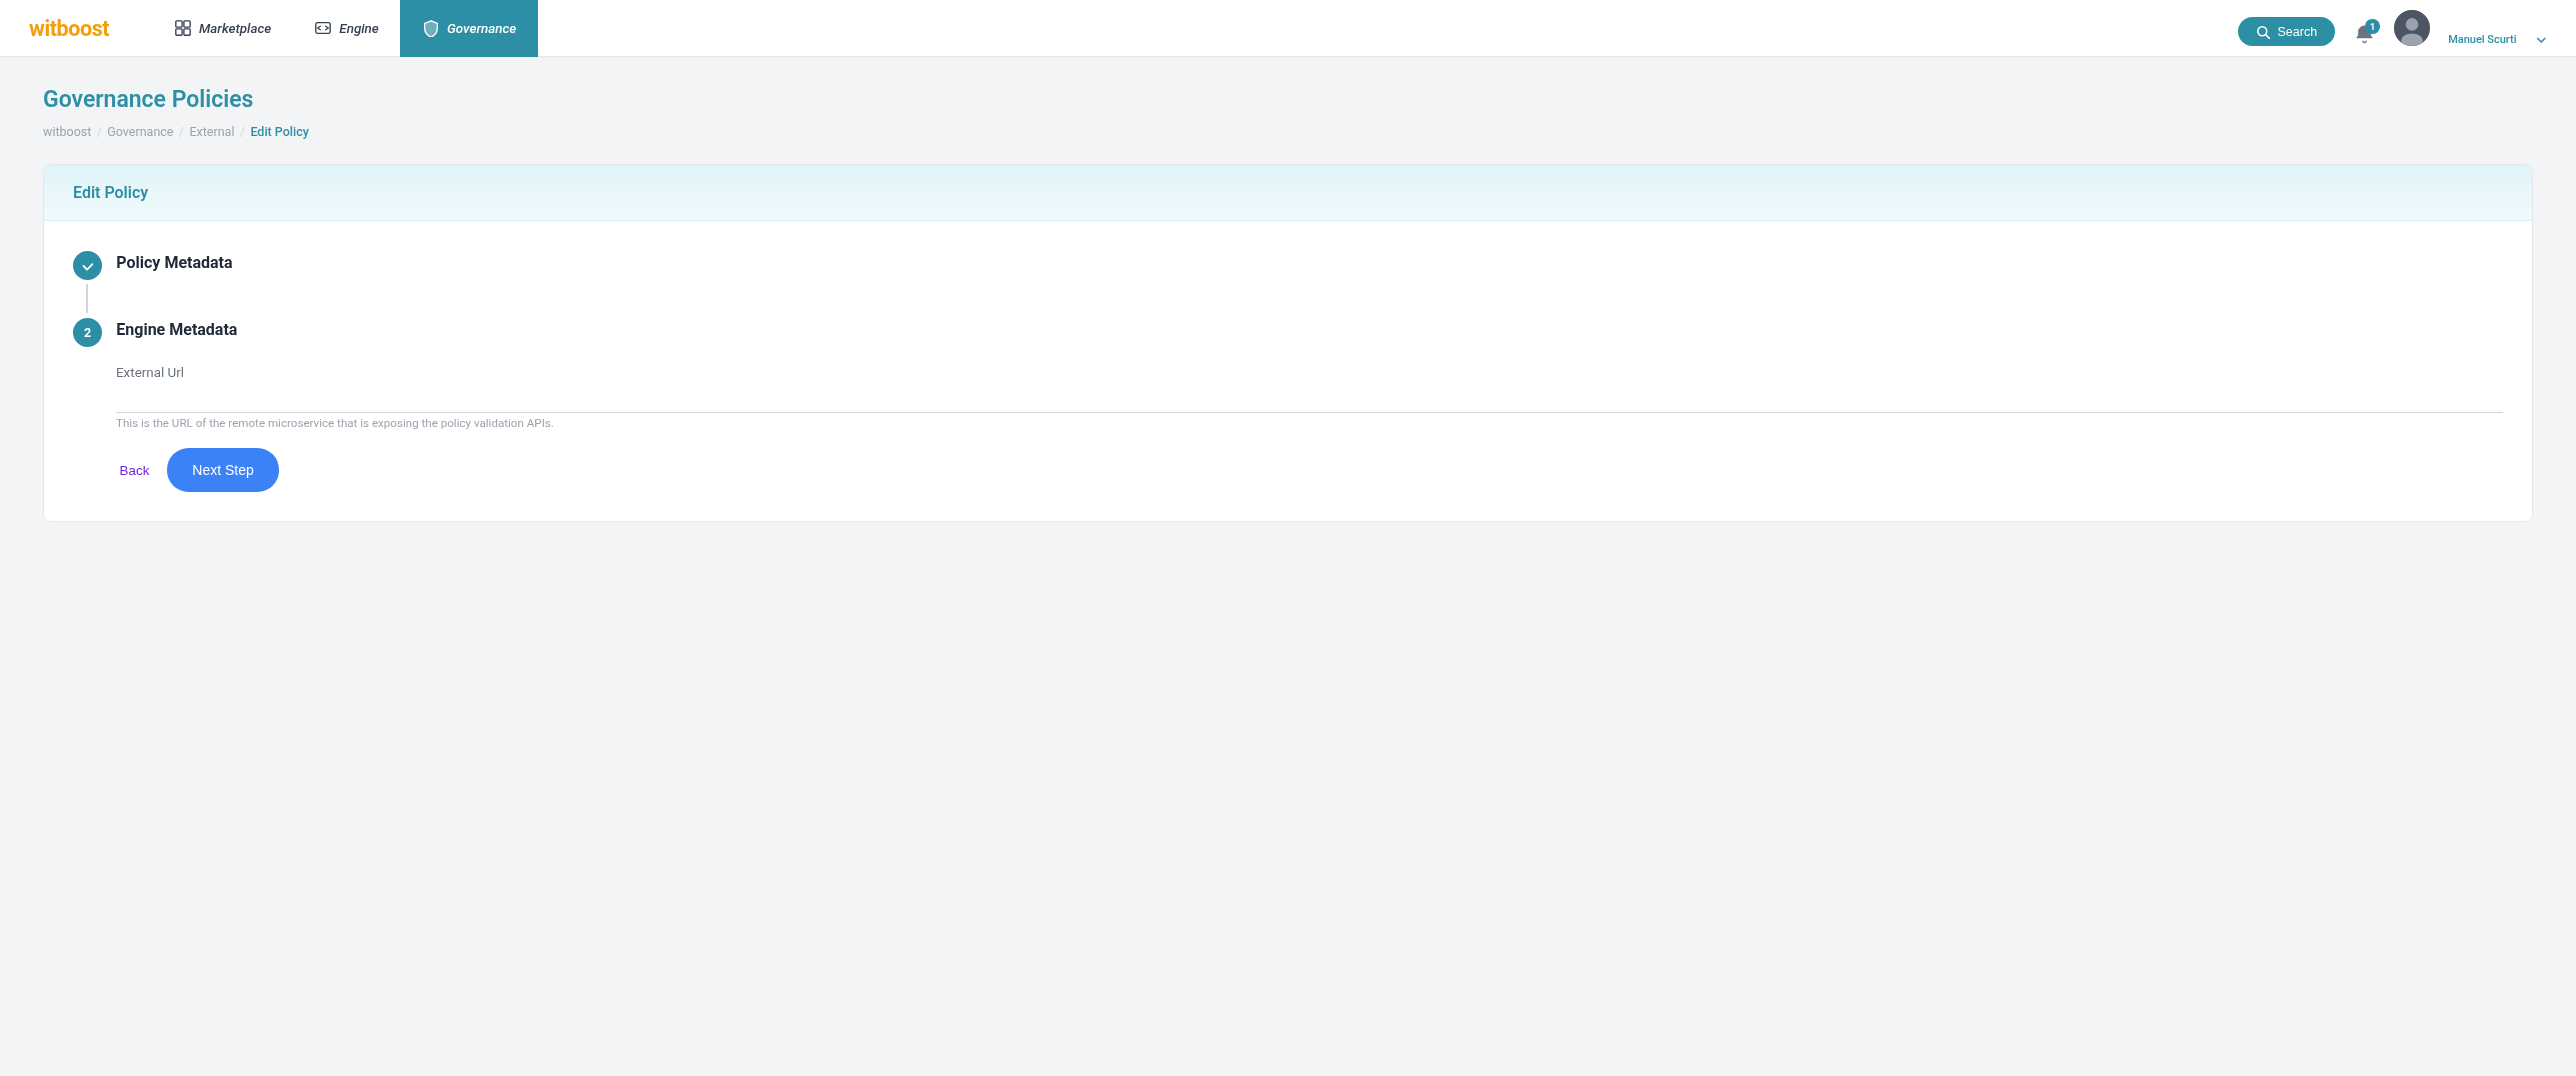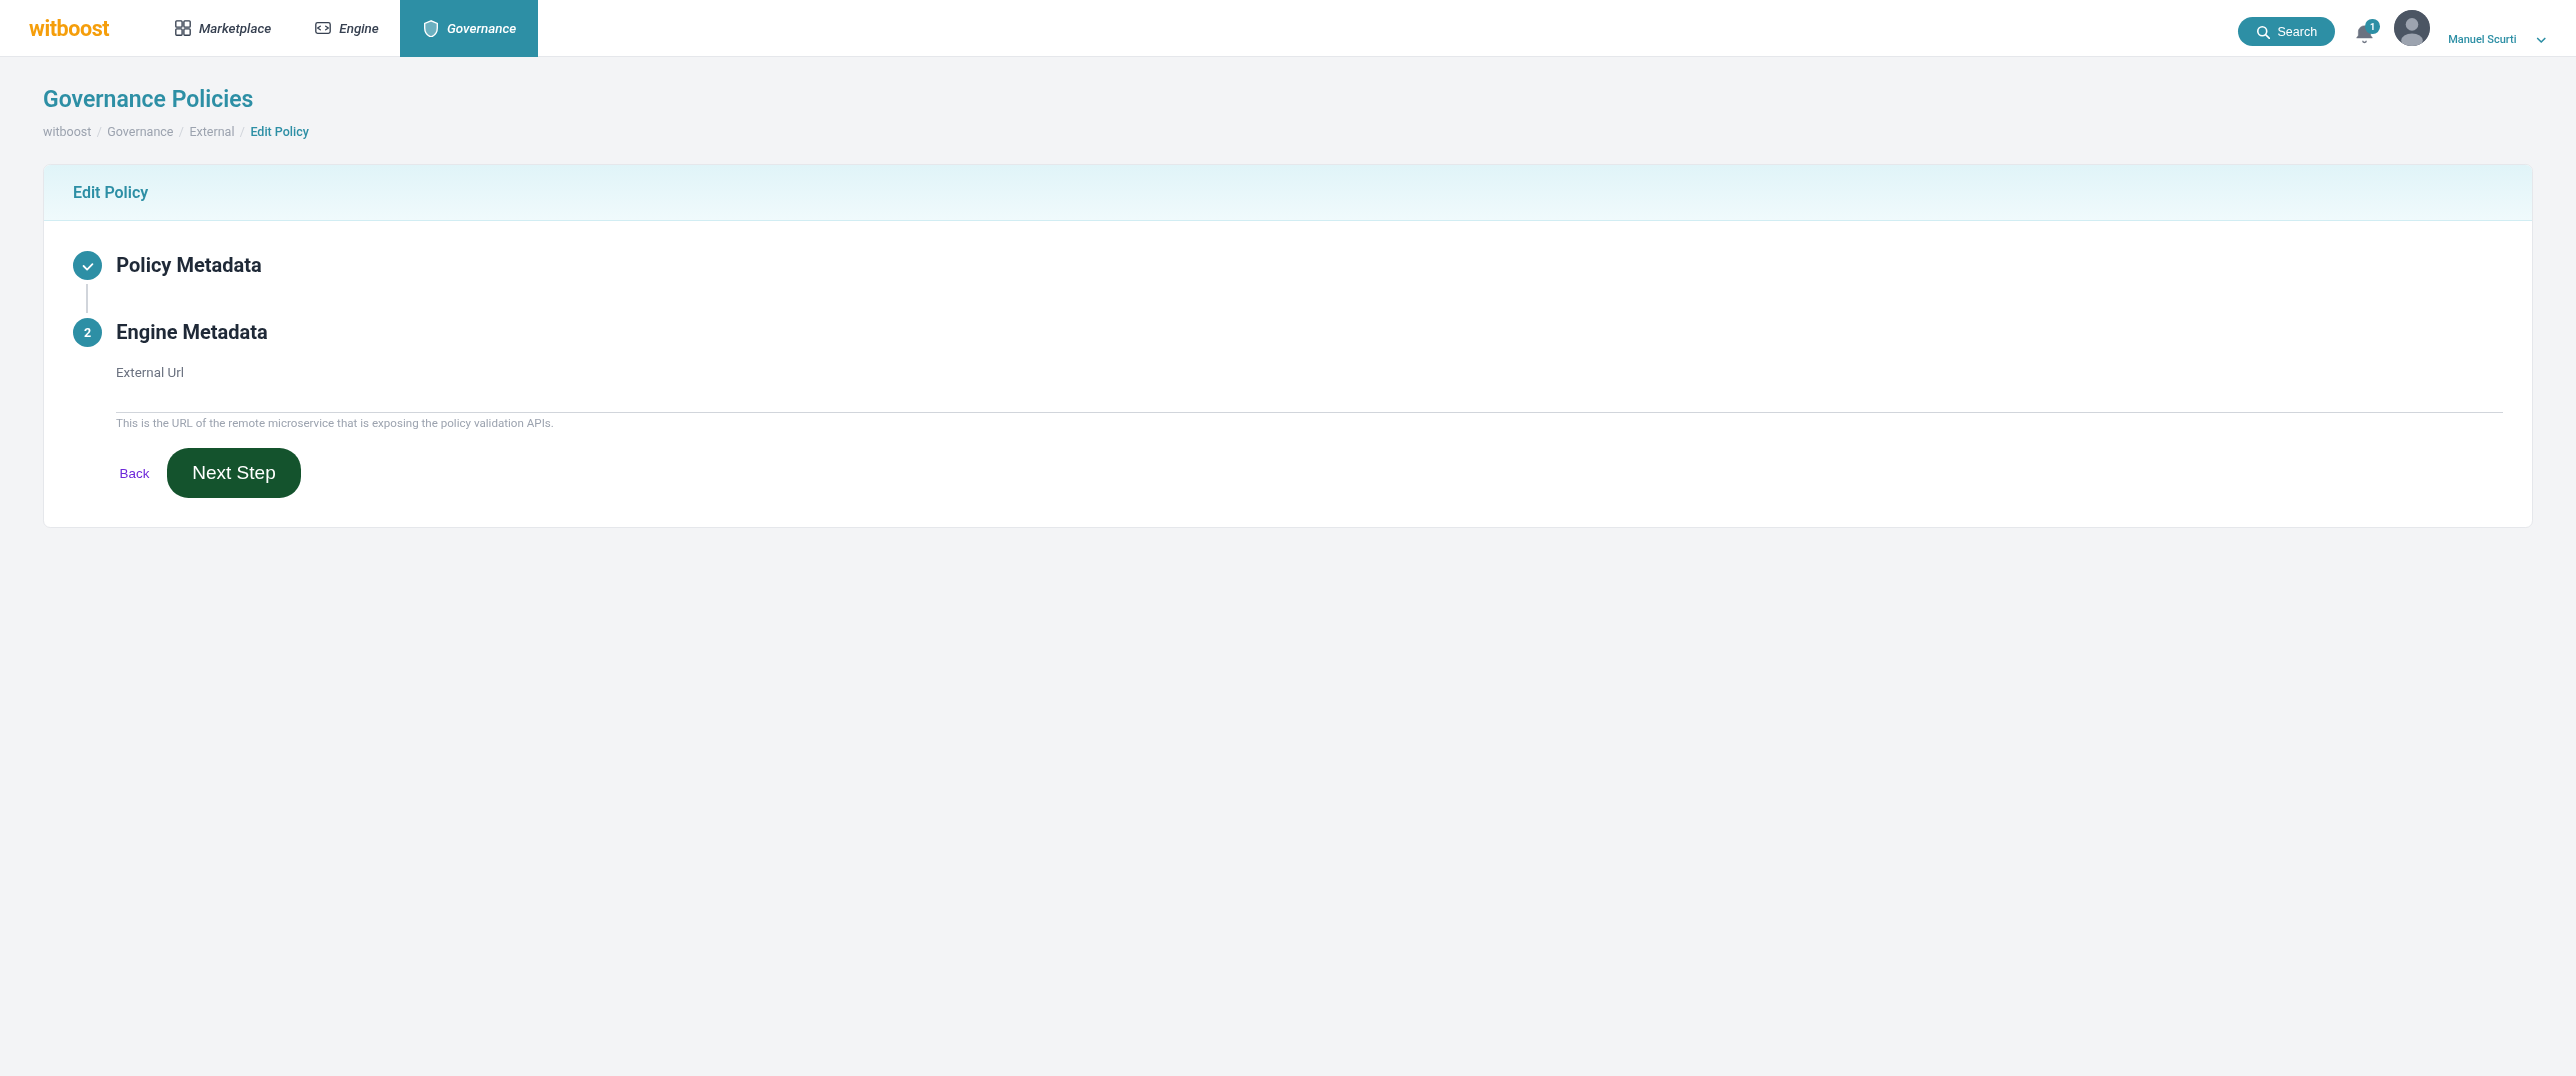--- a/index.html
+++ b/index.html
@@ -198,21 +198,21 @@
       display: flex;
       align-items: center;
       justify-content: center;
       color: #fff;
       font-size: 12.5px;
       font-weight: 700;
       flex-shrink: 0;
       margin-top: 1.8px;
     }
     .step-label {
-      font-size: 20px;
+      font-size: 16px;
       font-weight: 700;
       color: #1f2937;
       padding-top: 3.6px;
     }
     .step-connector {
       width: 1.8px;
       height: 29px;
       background: #d1d5db;
       margin-left: 13.4px;
       margin-top: 3.6px;
@@ -259,26 +259,26 @@
     .btn-back {
       background: transparent;
       border: none;
       color: #6d28d9;
       font-size: 13.4px;
       font-weight: 500;
       cursor: pointer;
       padding: 7.2px 3.6px;
     }
     .btn-next {
-      background: #14532d;
+      background: #3b82f6;
       color: #fff;
       border: none;
       border-radius: 21.5px;
       padding: 14px 25px;
-      font-size: 19px;
+      font-size: 14px;
       font-weight: 500;
       cursor: pointer;
     }
 
     
     svg { display: block; }
   </style>
 </head>
 <body>
 

